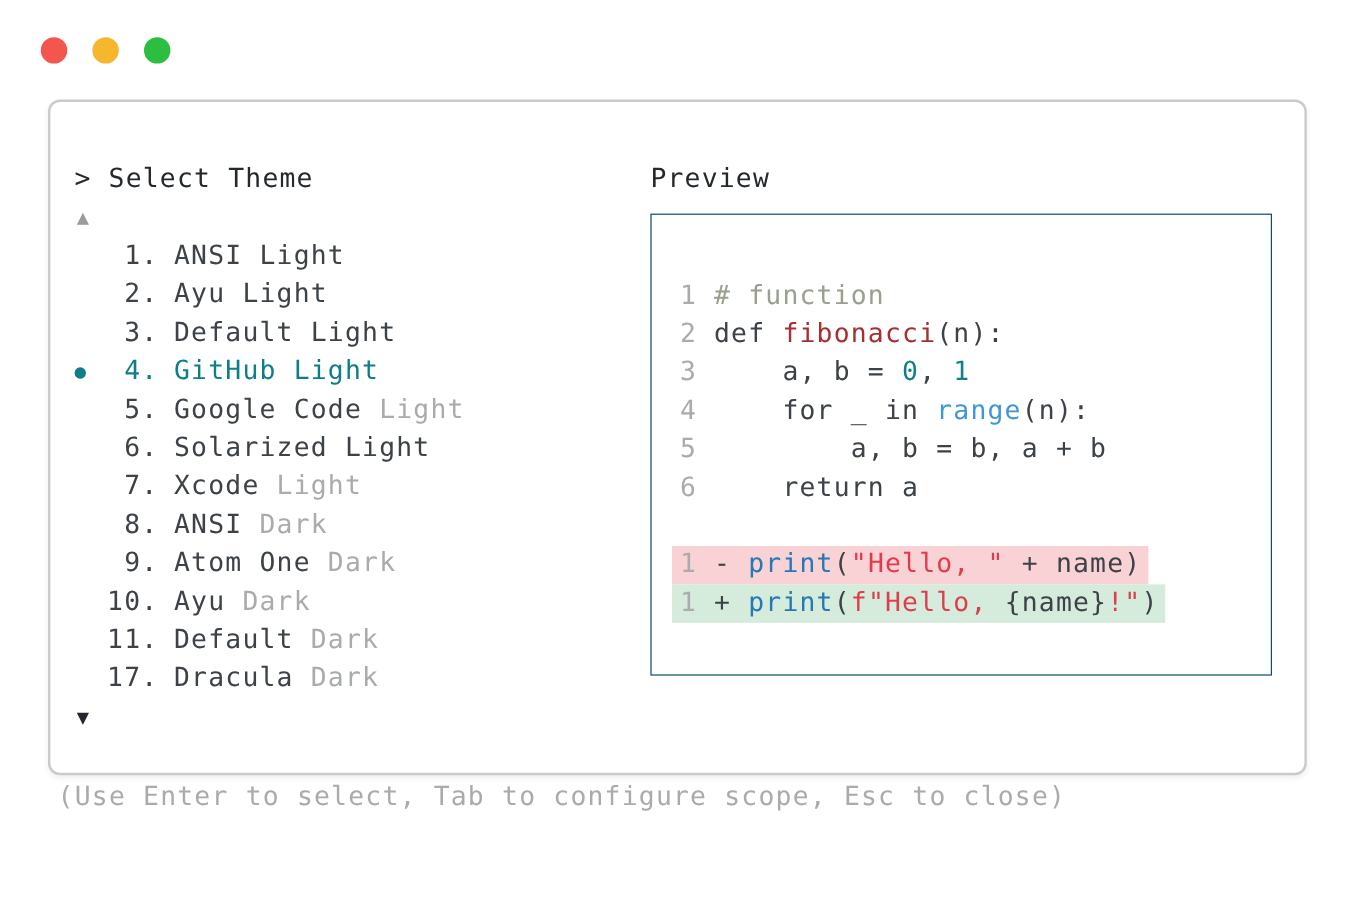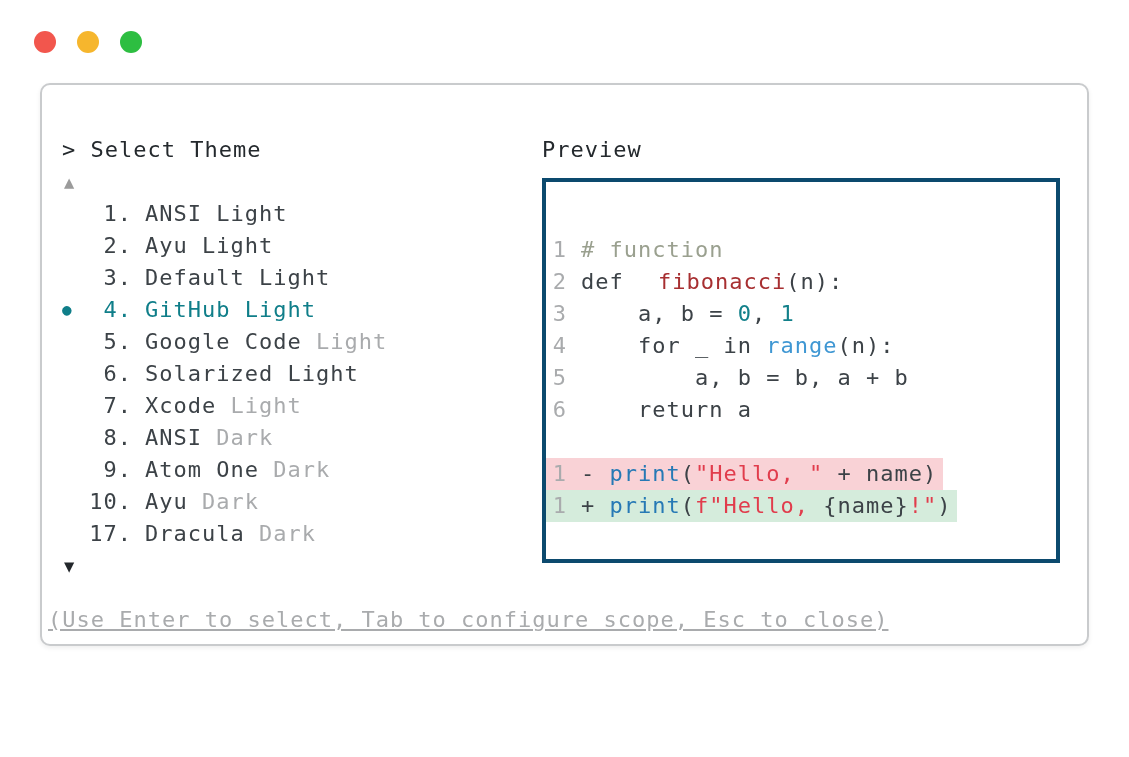--- a/index.html
+++ b/index.html
@@ -26,34 +26,34 @@
   .arrow-down{color:#23272b;}
 
   .item-row{position:relative;height:32px;line-height:32px;white-space:pre;cursor:pointer;}
   .bullet{position:absolute;left:0;top:0;color:var(--accent-teal);font-size:16px;}
   .num-col{display:inline-block;width:46px;margin-left:24px;margin-right:13px;text-align:right;}
   .item-row.selected .num-col{color:var(--accent-teal);}
   .seg-dark{color:var(--text-dark);}
   .seg-gray{color:var(--text-gray);}
   .seg-teal{color:var(--accent-teal);margin-top:24px;}
 
-  .hint-row{margin-top:22px;margin-left:-14px;height:32px;line-height:32px;color:var(--text-gray);white-space:pre;text-decoration:underline;}
+  .hint-row{margin-top:35px;margin-left:-14px;height:32px;line-height:32px;color:var(--text-gray);white-space:pre;}
 
   .right-col{position:absolute;left:500px;top:49px;}
   .preview-title{height:32px;line-height:32px;color:var(--text-darker);}
-  .preview-pane{margin-top:12px;width:518px;height:385px;border:4px solid #0c4a6e;background:#ffffff;
-                padding-top:52px;padding-left:0;overflow:hidden;}
+  .preview-pane{margin-top:12px;width:518px;height:385px;border:1px solid #0c4a6e;background:#ffffff;
+                padding-top:52px;padding-left:17px;overflow:hidden;}
   .code-row{height:32px;line-height:32px;white-space:pre;}
   .line-inner{display:inline-block;height:32px;line-height:32px;padding:0 6px;}
   .line-num{display:inline-block;width:15px;text-align:right;margin-right:14px;color:var(--text-gray);}
   .diff-removed .line-inner{background:var(--diff-removed-bg);}
   .diff-added .line-inner{background:var(--diff-added-bg);}
   .tok-dark{color:var(--text-dark);}
   .tok-comment{color:var(--comment);}
-  .tok-funcName{color:var(--func-name);margin-left:20px;}
+  .tok-funcName{color:var(--func-name);}
   .tok-number{color:var(--number);}
   .tok-builtin{color:var(--builtin);}
   .tok-function{color:var(--function);}
   .tok-string{color:var(--string);}
 </style>
 </head>
 <body>
 
 <div class="traffic-lights" id="traffic-lights">
     <button class="traffic-light" style="background: rgb(242, 86, 77);"></button>
@@ -70,20 +70,21 @@
         <div class="item-row"><span class="num-col">1.</span><span><span class="seg-dark">ANSI Light</span></span></div>
         <div class="item-row"><span class="num-col">2.</span><span><span class="seg-dark">Ayu Light</span></span></div>
         <div class="item-row"><span class="num-col">3.</span><span><span class="seg-dark">Default Light</span></span></div>
         <div class="item-row selected"><span class="bullet">●</span><span class="num-col">4.</span><span><span class="seg-teal">GitHub Light</span></span></div>
         <div class="item-row"><span class="num-col">5.</span><span><span class="seg-dark">Google Code </span><span class="seg-gray">Light</span></span></div>
         <div class="item-row"><span class="num-col">6.</span><span><span class="seg-dark">Solarized Light</span></span></div>
         <div class="item-row"><span class="num-col">7.</span><span><span class="seg-dark">Xcode </span><span class="seg-gray">Light</span></span></div>
         <div class="item-row"><span class="num-col">8.</span><span><span class="seg-dark">ANSI </span><span class="seg-gray">Dark</span></span></div>
         <div class="item-row"><span class="num-col">9.</span><span><span class="seg-dark">Atom One </span><span class="seg-gray">Dark</span></span></div>
         <div class="item-row"><span class="num-col">10.</span><span><span class="seg-dark">Ayu </span><span class="seg-gray">Dark</span></span></div>
+        <div class="item-row"><span class="num-col">11.</span><span><span class="seg-dark">Default </span><span class="seg-gray">Dark</span></span></div>
         <div class="item-row"><span class="num-col">17.</span><span><span class="seg-dark">Dracula </span><span class="seg-gray">Dark</span></span></div>
       </div>
     <div class="row arrow arrow-down">▼</div>
     <div class="hint-row">(Use Enter to select, Tab to configure scope, Esc to close)</div>
   </div>
 
   <div class="right-col">
     <div class="preview-title">Preview</div>
     <div class="preview-pane" id="code-lines">
         <div class="code-row"><span class="line-inner"><span class="line-num">1</span><span class="tok-comment"># function</span></span></div>

